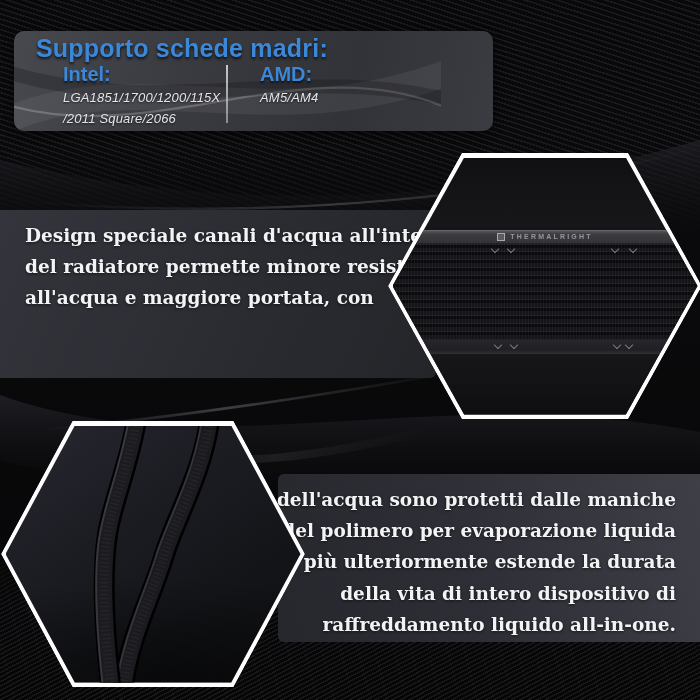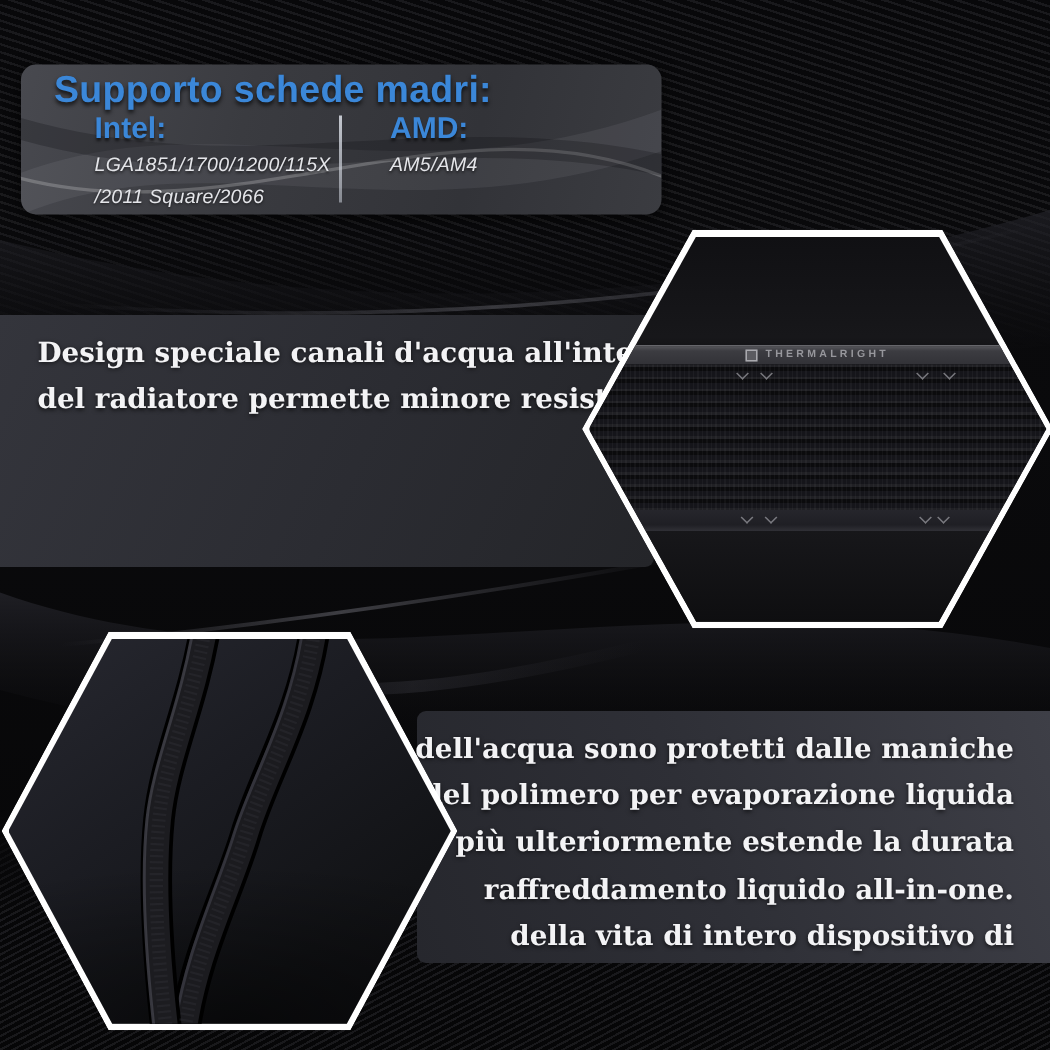--- a/index.html
+++ b/index.html
@@ -10,21 +10,21 @@
   .tex-top{position:absolute;left:0;top:0;width:700px;height:230px;
     background:repeating-linear-gradient(18deg,rgba(40,40,44,.55) 0 1.6px,rgba(0,0,0,0) 1.6px 5px);
     -webkit-mask-image:linear-gradient(180deg,#000 65%,transparent 100%);
     mask-image:linear-gradient(180deg,#000 65%,transparent 100%);}
   .tex-bottom{position:absolute;left:0;top:540px;width:700px;height:160px;
     background:repeating-linear-gradient(332deg,rgba(38,38,42,.6) 0 1.4px,rgba(0,0,0,0) 1.4px 4px);
     -webkit-mask-image:linear-gradient(0deg,#000 55%,transparent 100%);
     mask-image:linear-gradient(0deg,#000 55%,transparent 100%);}
   .decor{position:absolute;left:0;top:0;}
   
-  .banner-panel{position:absolute;left:14px;top:43px;width:427px;height:100px;border-radius:10px;
+  .banner-panel{position:absolute;left:14px;top:31px;width:479px;height:100px;border-radius:10px;
     background:linear-gradient(105deg,#48494f 0%,#3a3b40 35%,#323338 70%,#3b3c41 100%);
     overflow:hidden;box-shadow:0 2px 10px rgba(0,0,0,.6);}
   .banner-title{position:absolute;left:22px;top:3px;font-size:25px;font-weight:bold;
     letter-spacing:.2px;color:#3b87d8;text-shadow:0 2px 3px rgba(0,0,0,.75);}
   .col-label{position:absolute;top:32px;font-size:20px;font-weight:bold;color:#3b87d8;
     text-shadow:0 2px 2px rgba(0,0,0,.6);}
   .intel-label{left:49px;} .amd-label{left:246px;}
   .socket{position:absolute;font-size:13px;color:#e4e5e9;letter-spacing:.2px;
     text-shadow:0 1px 2px rgba(0,0,0,.6);font-style:italic;}
   .s1{left:49px;top:59px;} .s2{left:49px;top:80px;} .s3{left:246px;top:59px;}
@@ -119,28 +119,29 @@
     <div class="col-label amd-label">AMD:</div>
     <div class="banner-divider"></div>
     <div class="socket s1">LGA1851/1700/1200/115X</div>
     <div class="socket s2">/2011 Square/2066</div>
     <div class="socket s3">AM5/AM4</div>
   </div>
 
   <div class="panel panel-left">
     <div class="tline">Design speciale canali d'acqua all'interno</div>
     <div class="tline">del radiatore permette minore resistenza</div>
+    <div class="tline">all'acqua e maggiore portata, con</div>
   </div>
 
   <div class="panel panel-right">
     <div class="tline">I tubi dell'acqua sono protetti dalle maniche</div>
     <div class="tline">del polimero per evaporazione liquida</div>
     <div class="tline">bassa, più ulteriormente estende la durata</div>
+    <div class="tline">della vita di intero dispositivo di</div>
     <div class="tline">raffreddamento liquido all-in-one.</div>
-    <div class="tline">della vita di intero dispositivo di</div>
   </div>
 
   <div class="hex hex-radiator" style="position:absolute;">
     <div class="hex-border"></div>
     <div class="hex-inner">
       <div class="rad-bar">
         <span class="tr-logo-box"></span>
         <span class="tr-brand">THERMALRIGHT</span>
       </div>
       <div class="rad-fins"></div>

